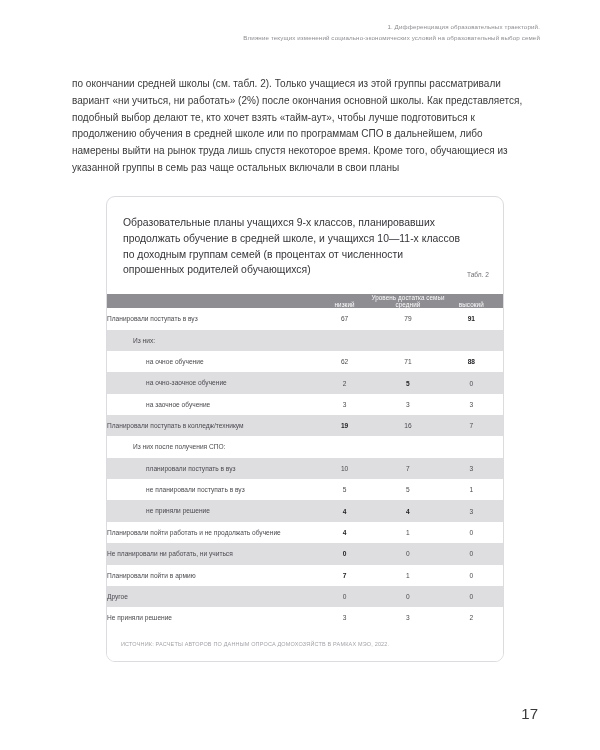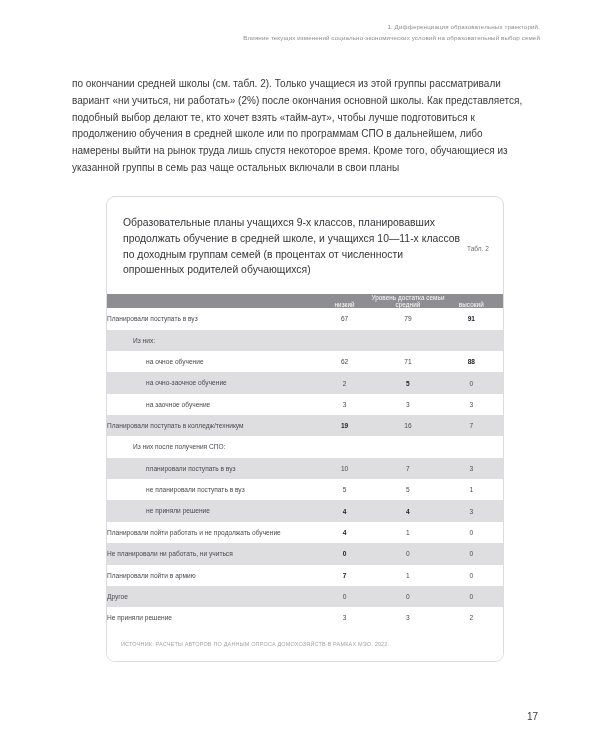--- a/index.html
+++ b/index.html
@@ -48,21 +48,21 @@
     left: 106px;
     width: 398px;
     background: #ffffff;
     border: 1px solid #dcdce0;
     border-radius: 9px;
     overflow: hidden;
   }
 
   .card-head {
     display: flex;
-    align-items: center;
+    align-items: flex-end;
     justify-content: space-between;
     padding: 18px 14px 16px 16px;
   }
   .card-title {
     font-size: 10.4px;
     line-height: 1.52;
     color: #35353a;
     letter-spacing: 0.01px;
   }
   .card-tag {
@@ -131,21 +131,21 @@
     letter-spacing: 0.17px;
     line-height: 1.5;
     white-space: nowrap;
   }
 
   
   .folio {
     position: absolute;
     bottom: 28px;
     right: 62px;
-    font-size: 10px;
+    font-size: 15px;
     color: #3a3a3c;
   }
 </style>
 </head>
 <body>
 
 <div class="running-head">
   <div>1. Дифференциация образовательных траекторий.</div>
   <div class="rh-line2">Влияние текущих изменений социально-экономических условий на образовательный выбор семей</div>
 </div>

